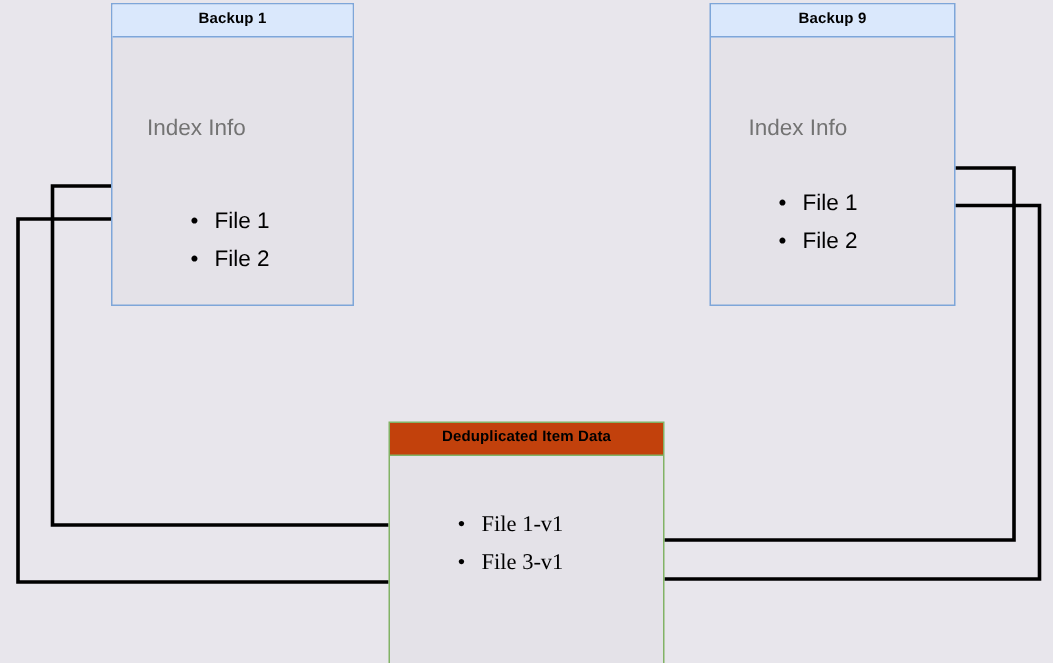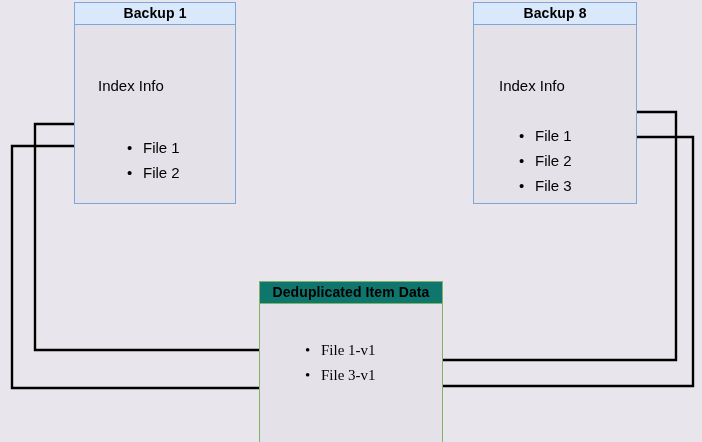--- a/index.html
+++ b/index.html
@@ -39,42 +39,42 @@
   }
   .box-green {
     border: 1px solid #82b366;
   }
   .box-header {
     box-sizing: border-box;
     width: 100%;
     height: 22px;
     line-height: 20px;
     text-align: center;
-    font-size: 14px;
+    font-size: 10px;
     font-weight: bold;
     color: #000000;
     letter-spacing: 0.1px;
   }
   .header-blue {
     background: #dae8fc;
     border-bottom: 1px solid #7ea6d9;
   }
   .header-green {
-    background: #0f766e;
+    background: #c2410c;
     border-bottom: 1px solid #82b366;
   }
   .box-body {
     position: relative;
     width: 100%;
     height: calc(100% - 22px);
   }
   .section-label {
     position: absolute;
     font-size: 15px;
-    color: #000000;
+    color: #737373;
     white-space: nowrap;
   }
   .file-list {
     position: absolute;
     margin: 0;
     padding: 0;
     list-style: none;
   }
   .file-list li {
     font-size: 15px;
@@ -124,27 +124,26 @@
     <div class="box-body">
       <div class="section-label" style="left:23px; top:52px;">Index Info</div>
       <ul class="file-list" style="left:52px; top:110px;">
         <li>File 1</li>
         <li>File 2</li>
       </ul>
     </div>
   </div>
 
   <div class="node-box box-blue" style="left:473px; top:2px; width:164px; height:202px;">
-    <div class="box-header header-blue">Backup 8</div>
+    <div class="box-header header-blue">Backup 9</div>
     <div class="box-body">
       <div class="section-label" style="left:25px; top:52px;">Index Info</div>
       <ul class="file-list" style="left:45px; top:98px;">
         <li>File 1</li>
         <li>File 2</li>
-        <li>File 3</li>
       </ul>
     </div>
   </div>
 
   <div class="node-box box-green" style="left:259px; top:281px; width:184px; height:163px;">
     <div class="box-header header-green">Deduplicated Item Data</div>
     <div class="box-body">
       <ul class="file-list" style="left:45px; top:34px;font-family:Liberation Serif, serif;">
         <li>File 1-v1</li>
         <li>File 3-v1</li>

